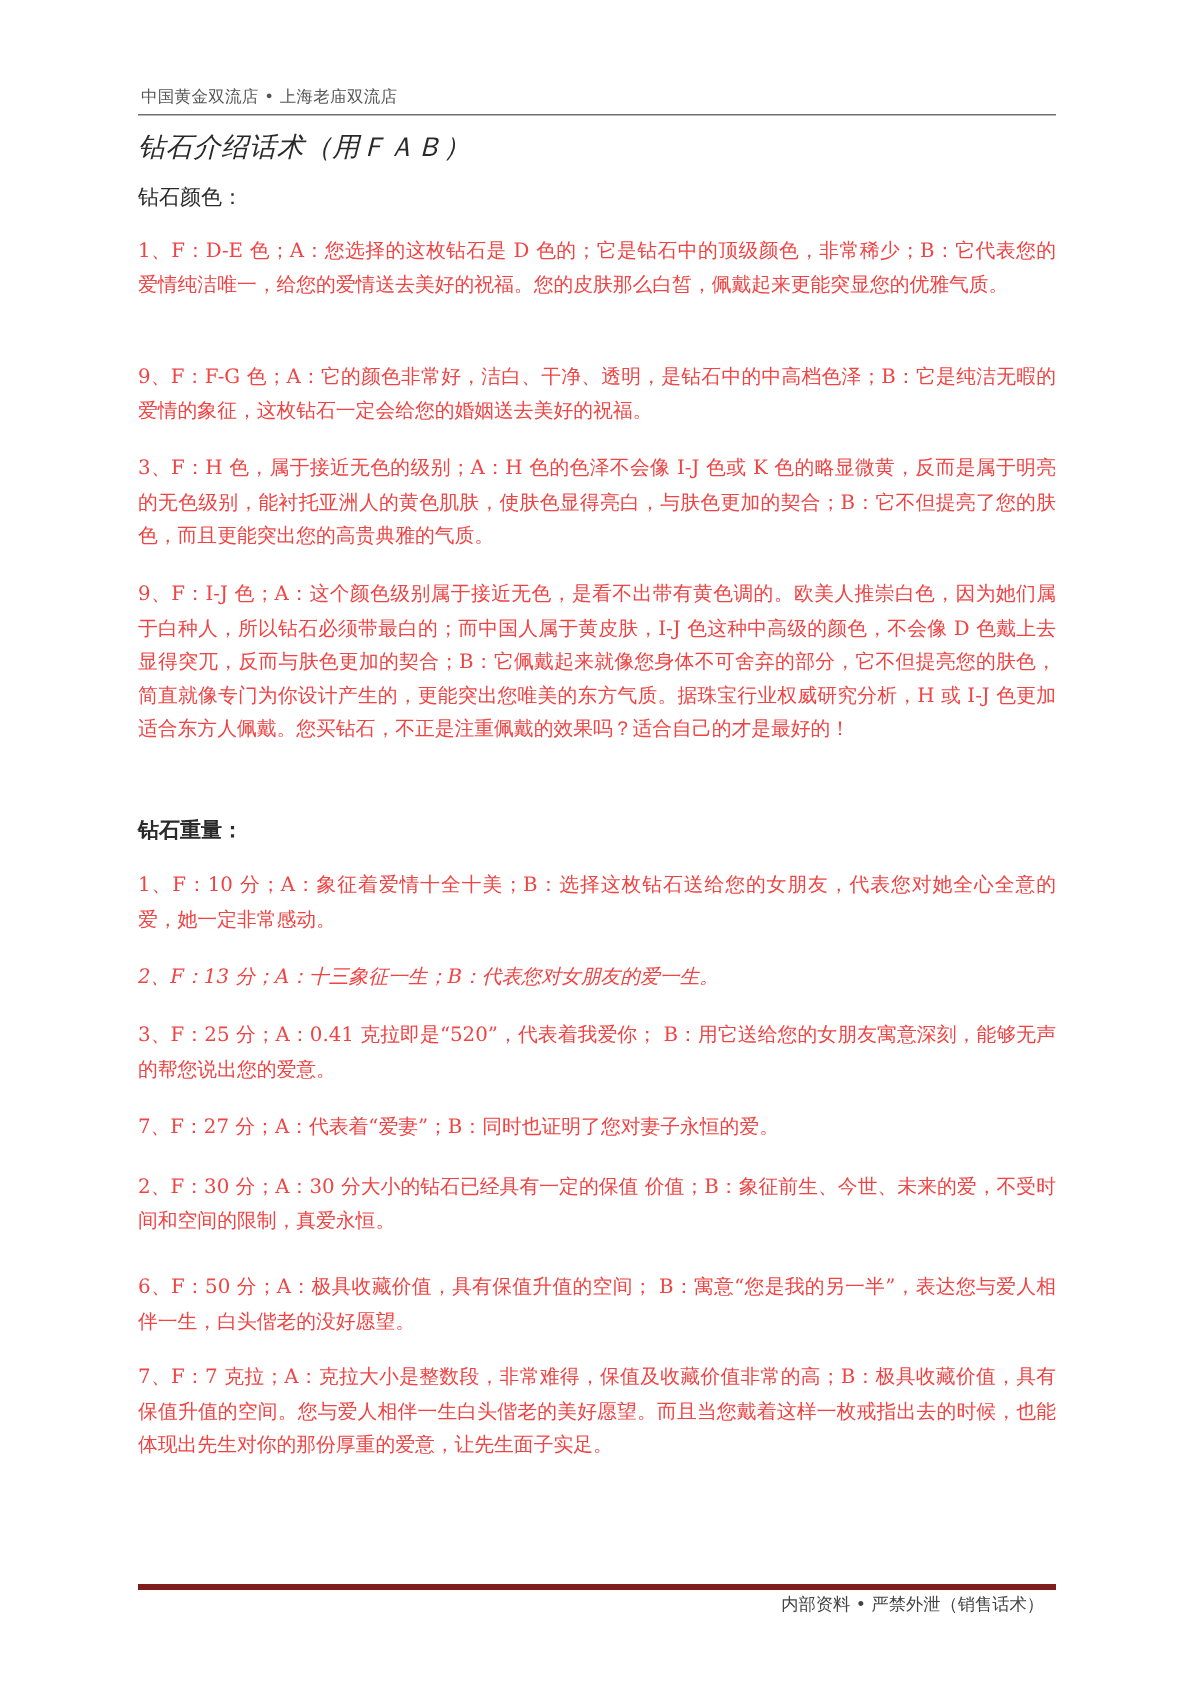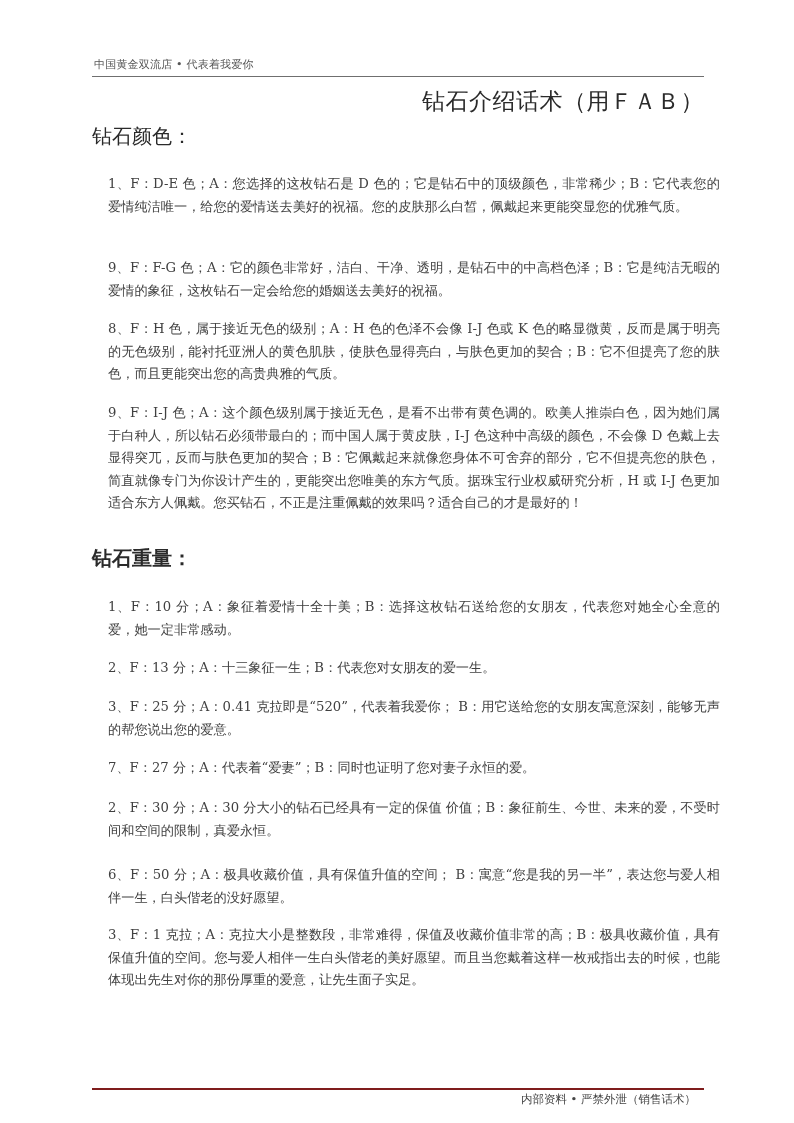--- a/index.html
+++ b/index.html
@@ -29,78 +29,79 @@
       top: 1px;
       font-size: 11px;
       color: #555555;
       letter-spacing: 0.2px;
     }
     .doc-title {
       position: absolute;
       left: 92px;
       top: 86px;
       width: 612px;
-      text-align: right;
-      font-size: 23px;
+      text-align: left;
+      font-size: 18px;
       color: #2a2a2a;
       letter-spacing: 0.5px;
+      font-style: italic;
     }
     .section-heading {
       position: absolute;
       left: 92px;
-      font-size: 20px;
+      font-size: 14px;
       color: #2a2a2a;
     }
     .para {
       position: absolute;
       left: 92px;
       width: 612px;
       font-size: 13.2px;
       line-height: 22.5px;
-      color: #404040;
+      color: #ef4444;
       text-align: justify;
-      margin: 16px;
+      margin: 0;
     }
     .page-footer {
       position: absolute;
       left: 92px;
-      top: 1088px;
+      top: 1056px;
       width: 612px;
-      border-top: 2px solid #7f1d1d;
+      border-top: 4px solid #7f1d1d;
       height: 20px;
     }
     .page-footer .footer-text {
       position: absolute;
       right: 8px;
       top: 2px;
       font-size: 11.5px;
       color: #444444;
     }
   </style>
 </head>
 <body>
 
 <div class="page-header">
-  <span class="header-text">中国黄金双流店 • 代表着我爱你</span>
+  <span class="header-text">中国黄金双流店 • 上海老庙双流店</span>
 </div>
 
 <div class="doc-title">钻石介绍话术（用ＦＡＢ）</div>
 
 <div class="section-heading" style="top:123px;">钻石颜色：</div>
 
 <p class="para latin-sans-para" style="top:157px;">1、F：D-E 色；A：您选择的这枚钻石是 D 色的；它是钻石中的顶级颜色，非常稀少；B：它代表您的爱情纯洁唯一，给您的爱情送去美好的祝福。您的皮肤那么白皙，佩戴起来更能突显您的优雅气质。</p>
 <p class="para" style="top:241px;">9、F：F-G 色；A：它的颜色非常好，洁白、干净、透明，是钻石中的中高档色泽；B：它是纯洁无暇的爱情的象征，这枚钻石一定会给您的婚姻送去美好的祝福。</p>
-<p class="para" style="top:302px;">8、F：H 色，属于接近无色的级别；A：H 色的色泽不会像 I-J  色或 K 色的略显微黄，反而是属于明亮的无色级别，能衬托亚洲人的黄色肌肤，使肤色显得亮白，与肤色更加的契合；B：它不但提亮了您的肤色，而且更能突出您的高贵典雅的气质。</p>
+<p class="para" style="top:302px;">3、F：H 色，属于接近无色的级别；A：H 色的色泽不会像 I-J  色或 K 色的略显微黄，反而是属于明亮的无色级别，能衬托亚洲人的黄色肌肤，使肤色显得亮白，与肤色更加的契合；B：它不但提亮了您的肤色，而且更能突出您的高贵典雅的气质。</p>
 <p class="para" style="top:386px;">9、F：I-J 色；A：这个颜色级别属于接近无色，是看不出带有黄色调的。欧美人推崇白色，因为她们属于白种人，所以钻石必须带最白的；而中国人属于黄皮肤，I-J 色这种中高级的颜色，不会像 D 色戴上去显得突兀，反而与肤色更加的契合；B：它佩戴起来就像您身体不可舍弃的部分，它不但提亮您的肤色，简直就像专门为你设计产生的，更能突出您唯美的东方气质。据珠宝行业权威研究分析，H 或 I-J 色更加适合东方人佩戴。您买钻石，不正是注重佩戴的效果吗？适合自己的才是最好的！</p>
 
 <div class="section-heading" style="top:545px;font-weight:bold;">钻石重量：</div>
 
 <p class="para" style="top:580px;">1、F：10 分；A：象征着爱情十全十美；B：选择这枚钻石送给您的女朋友，代表您对她全心全意的  爱，她一定非常感动。</p>
-<p class="para" style="top:641px;">2、F：13 分；A：十三象征一生；B：代表您对女朋友的爱一生。</p>
+<p class="para" style="top:641px;font-style:italic;">2、F：13 分；A：十三象征一生；B：代表您对女朋友的爱一生。</p>
 <p class="para" style="top:680px;">3、F：25 分；A：0.41 克拉即是“520”，代表着我爱你；  B：用它送给您的女朋友寓意深刻，能够无声的帮您说出您的爱意。</p>
 <p class="para" style="top:741px;">7、F：27 分；A：代表着“爱妻”；B：同时也证明了您对妻子永恒的爱。</p>
 <p class="para" style="top:781px;">2、F：30 分；A：30 分大小的钻石已经具有一定的保值  价值；B：象征前生、今世、未来的爱，不受时间和空间的限制，真爱永恒。</p>
 <p class="para" style="top:848px;">6、F：50 分；A：极具收藏价值，具有保值升值的空间；  B：寓意“您是我的另一半”，表达您与爱人相伴一生，白头偕老的没好愿望。</p>
-<p class="para" style="top:908px;">3、F：1 克拉；A：克拉大小是整数段，非常难得，保值及收藏价值非常的高；B：极具收藏价值，具有保值升值的空间。您与爱人相伴一生白头偕老的美好愿望。而且当您戴着这样一枚戒指出去的时候，也能体现出先生对你的那份厚重的爱意，让先生面子实足。</p>
+<p class="para" style="top:908px;">7、F：7 克拉；A：克拉大小是整数段，非常难得，保值及收藏价值非常的高；B：极具收藏价值，具有保值升值的空间。您与爱人相伴一生白头偕老的美好愿望。而且当您戴着这样一枚戒指出去的时候，也能体现出先生对你的那份厚重的爱意，让先生面子实足。</p>
 
 <div class="page-footer">
   <span class="footer-text">内部资料 • 严禁外泄（销售话术）</span>
 </div>
 
 </body></html>

